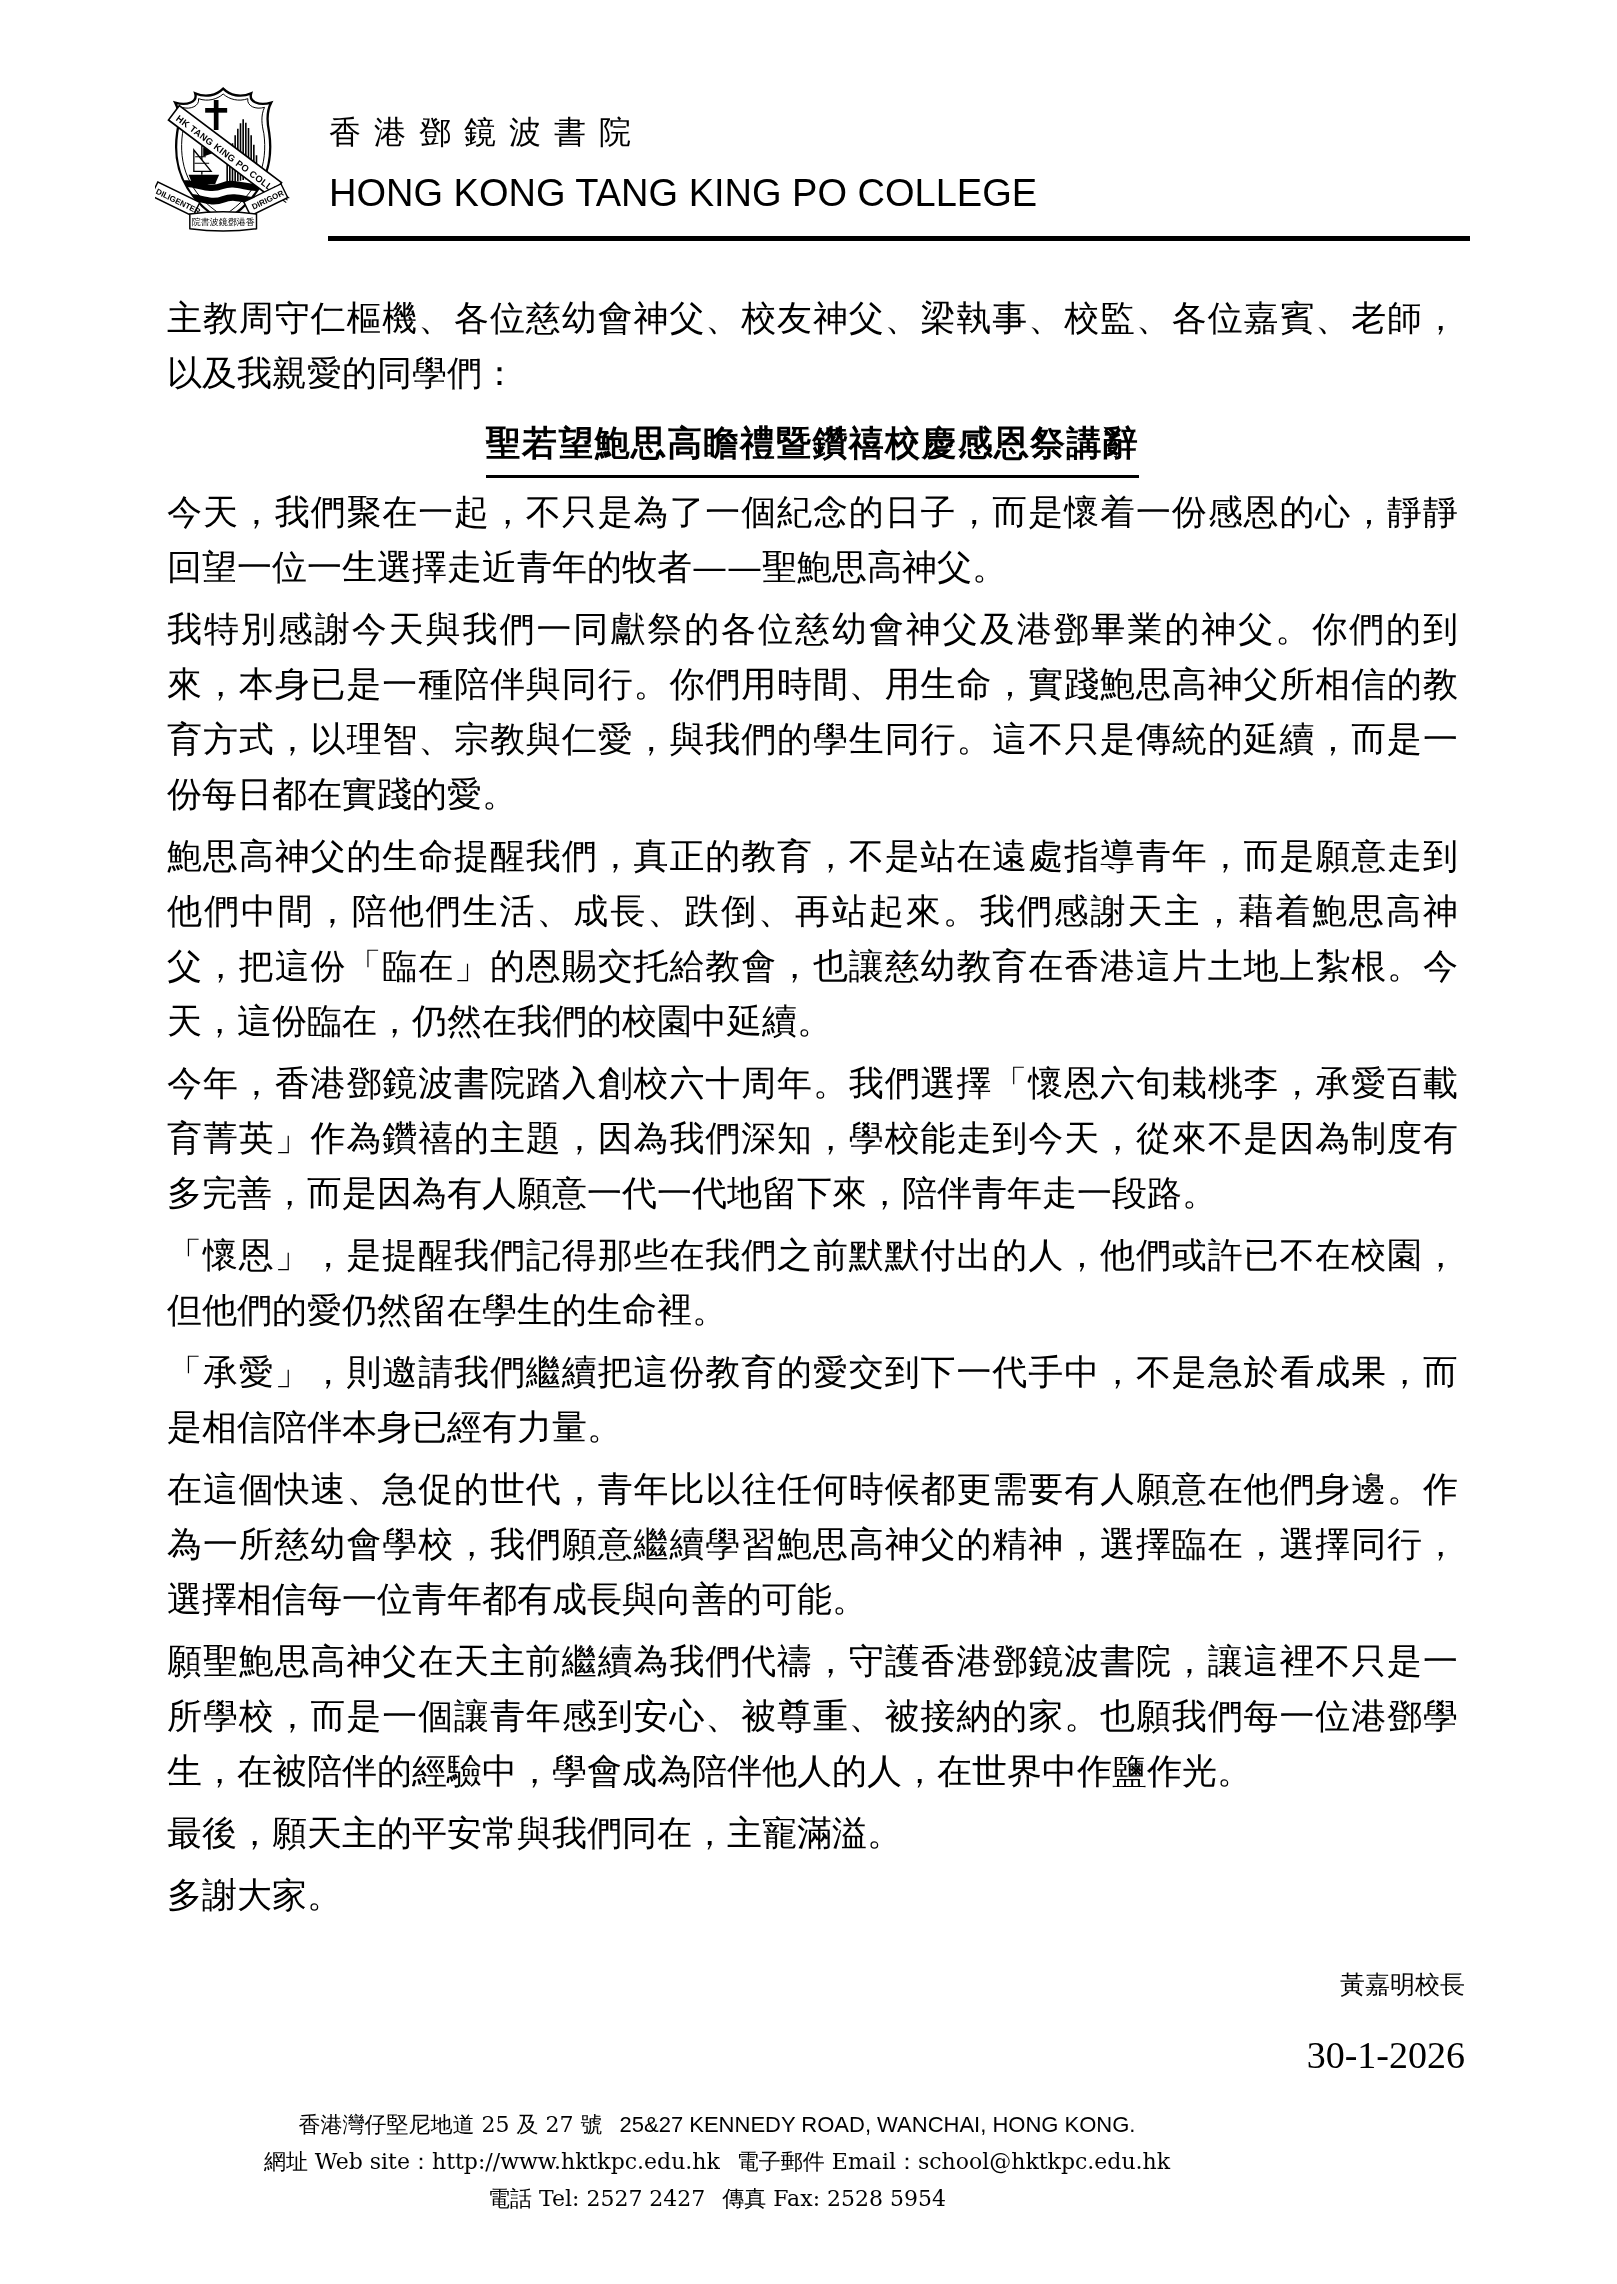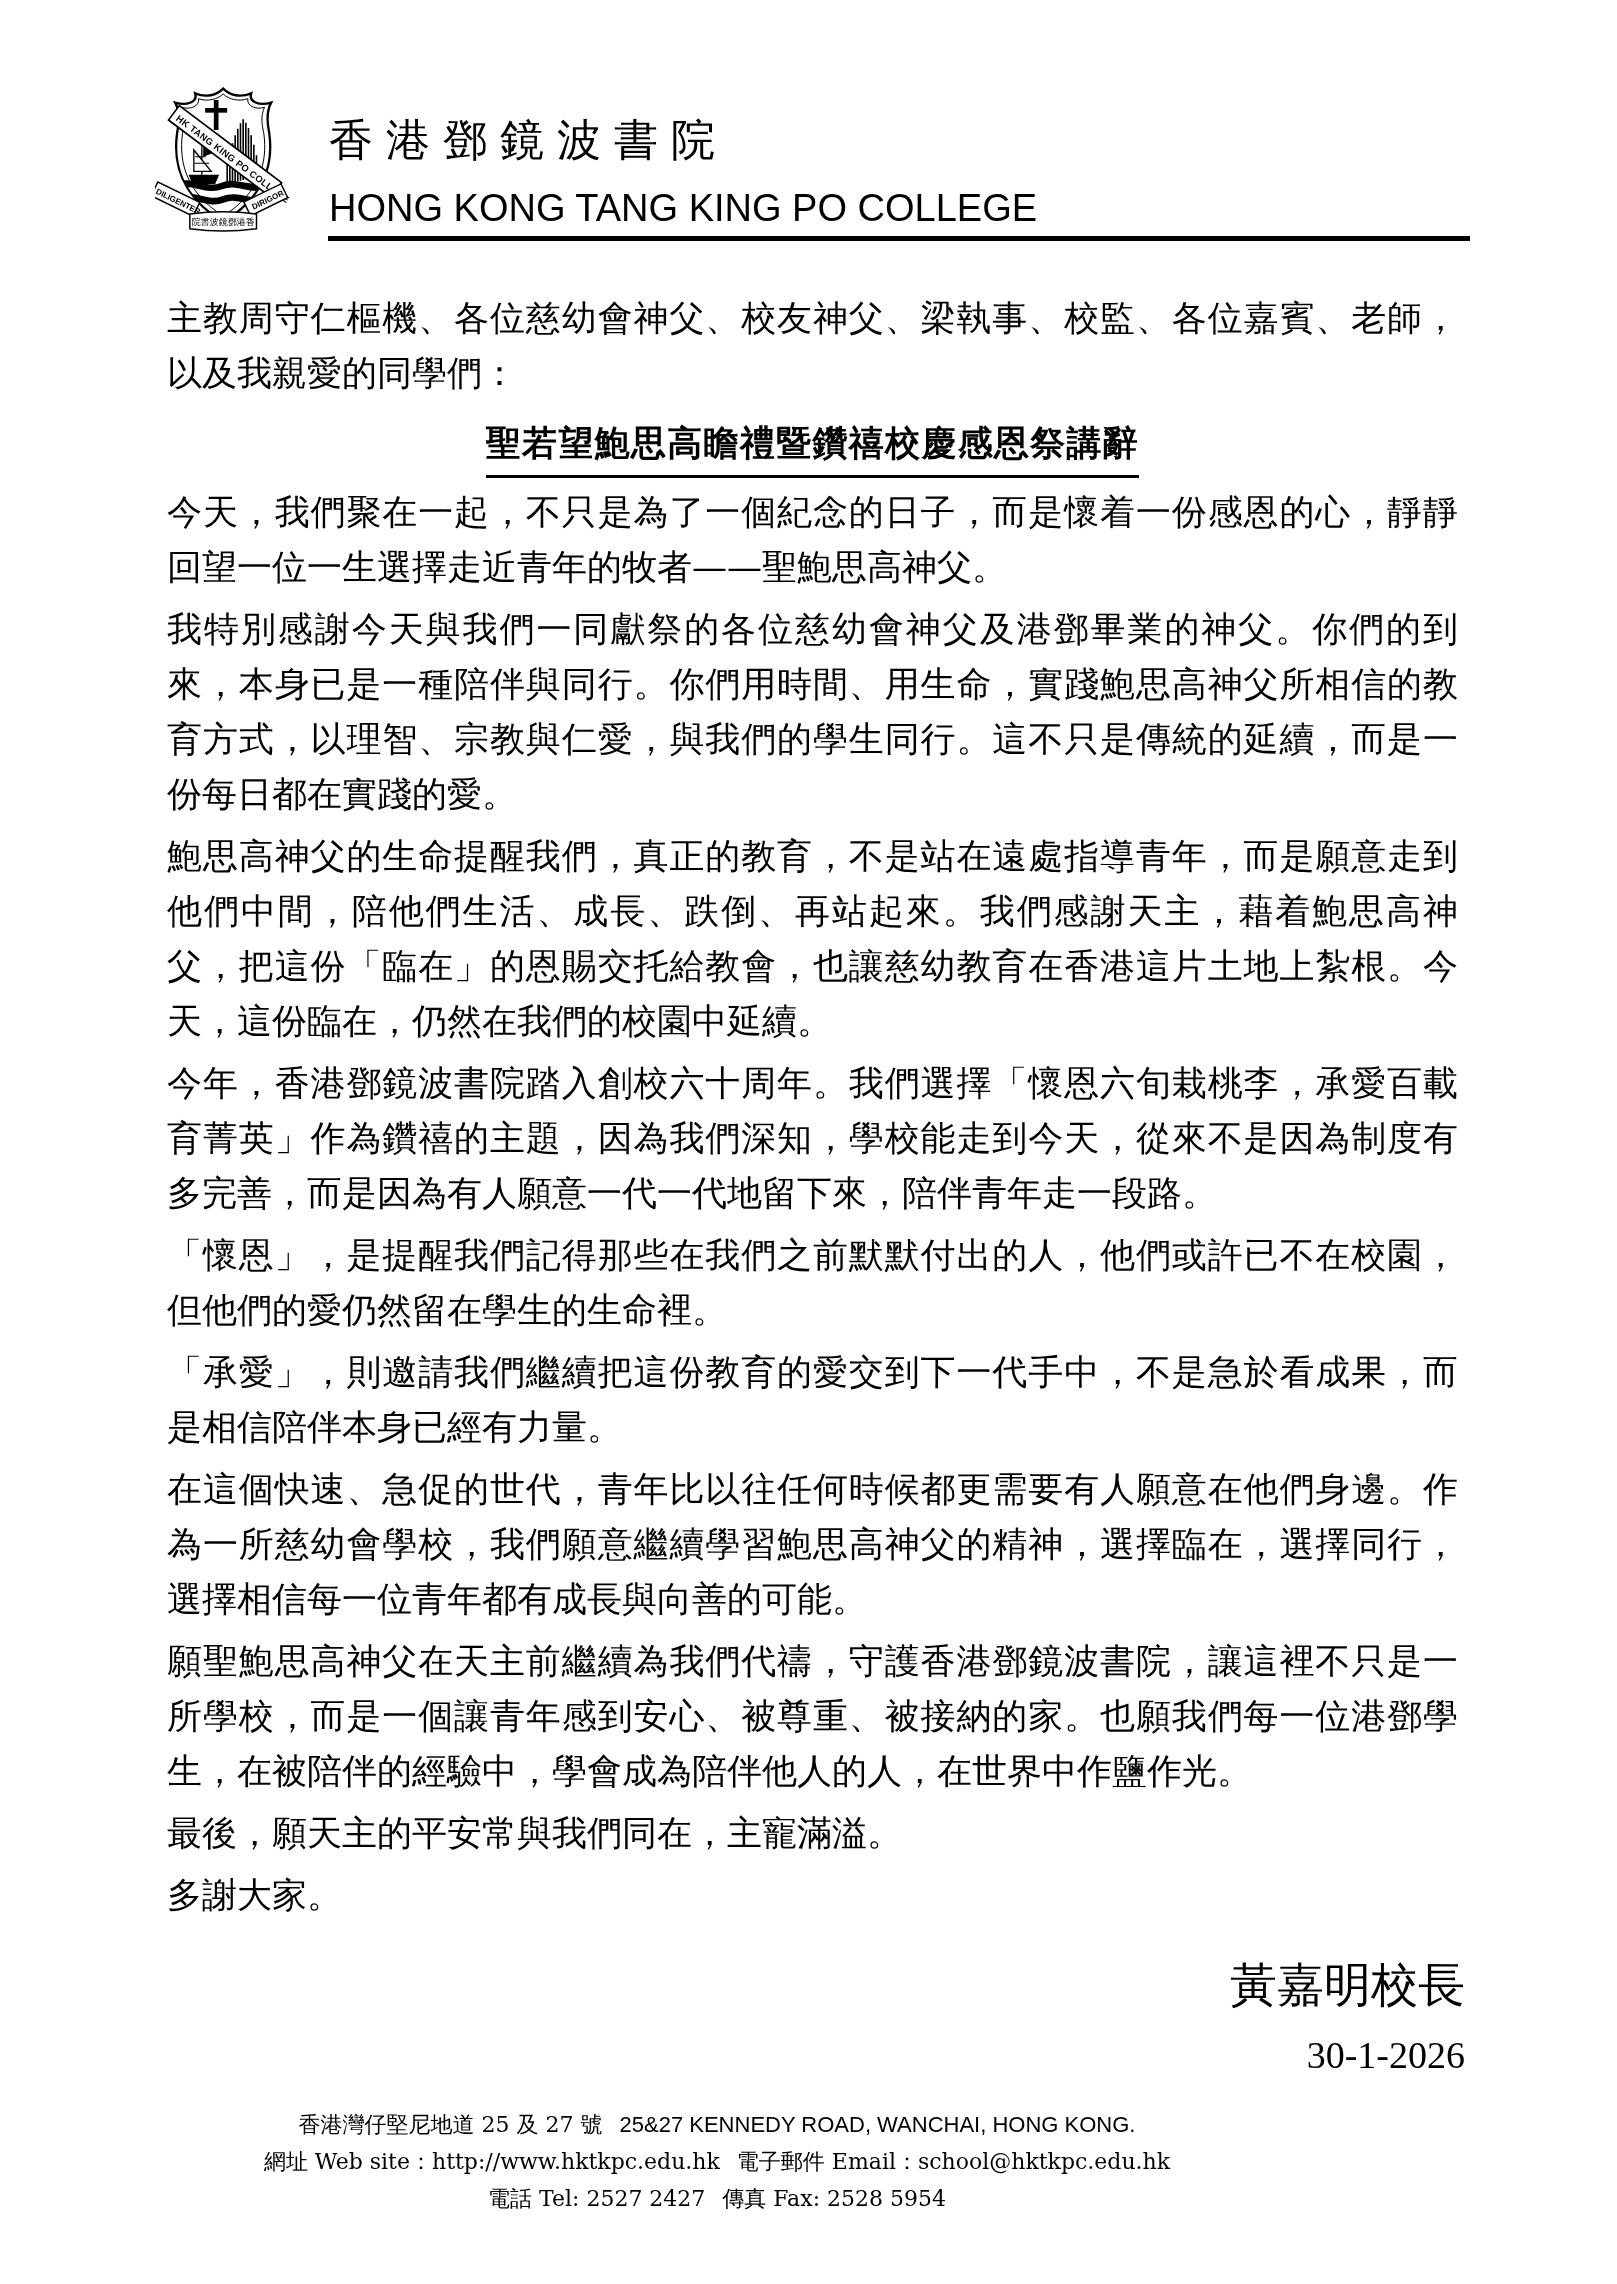--- a/index.html
+++ b/index.html
@@ -8,38 +8,38 @@
     width:1618px;height:2284px;
     margin:0 auto;
     background:#ffffff;
     color:#000;
     font-family:"DejaVu Serif",serif;
     overflow:hidden;
   }
   
   .crest{position:absolute;left:155px;top:82px;width:137px;height:160px;}
   .names{position:absolute;left:329px;top:111px;}
-  .zh-name{font-size:44px;letter-spacing:13px;white-space:nowrap;}
+  .zh-name{font-size:32px;letter-spacing:13px;white-space:nowrap;}
   .en-name{font-family:"Liberation Sans",sans-serif;font-size:38px;letter-spacing:0px;margin-top:17px;white-space:nowrap;}
   .header-rule{position:absolute;left:328px;top:236px;width:1142px;height:4.6px;background:#000;}
   
   .content{
     position:absolute;left:160px;top:284px;width:1305px;
     font-size:35px;line-height:55px;
     text-align:justify;text-justify:inter-ideograph;
   }
   .content p{margin:7px;}
   .gap{margin-top:30px;}
   .doc-title{text-align:center;margin-top:14px;}
   .doc-title span{
     display:inline-block;font-weight:bold;font-size:35px;
     border-bottom:3.3px solid #000;padding-bottom:5.2px;letter-spacing:1.3px;
   }
   .sig{margin-top:34px;text-align:right;}
-  .sig-name{font-size:47px;}
+  .sig-name{font-size:25px;}
   .sig-date{font-family:"Liberation Serif",serif;font-size:38px;margin-top:15.6px;}
   
   .footer{
     position:absolute;left:0;top:2106px;width:1434px;
     text-align:center;font-size:22px;line-height:37px;
   }
   .footer .latin{font-family:"Liberation Sans",sans-serif;}
   .footer .sep{display:inline-block;width:17px;}
   
   .crest text{font-family:"Liberation Sans",sans-serif;fill:#000;}

